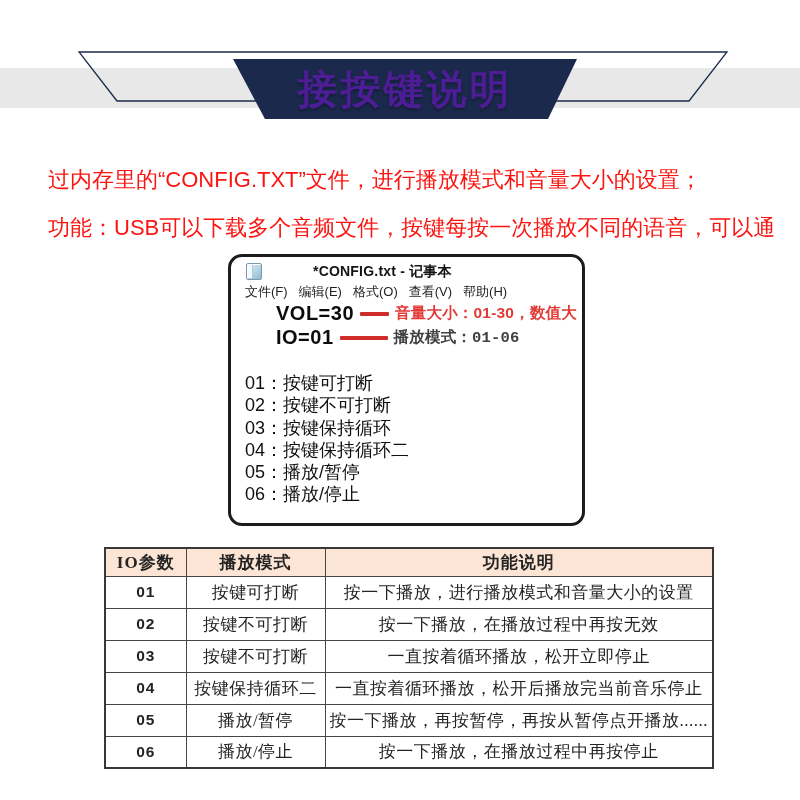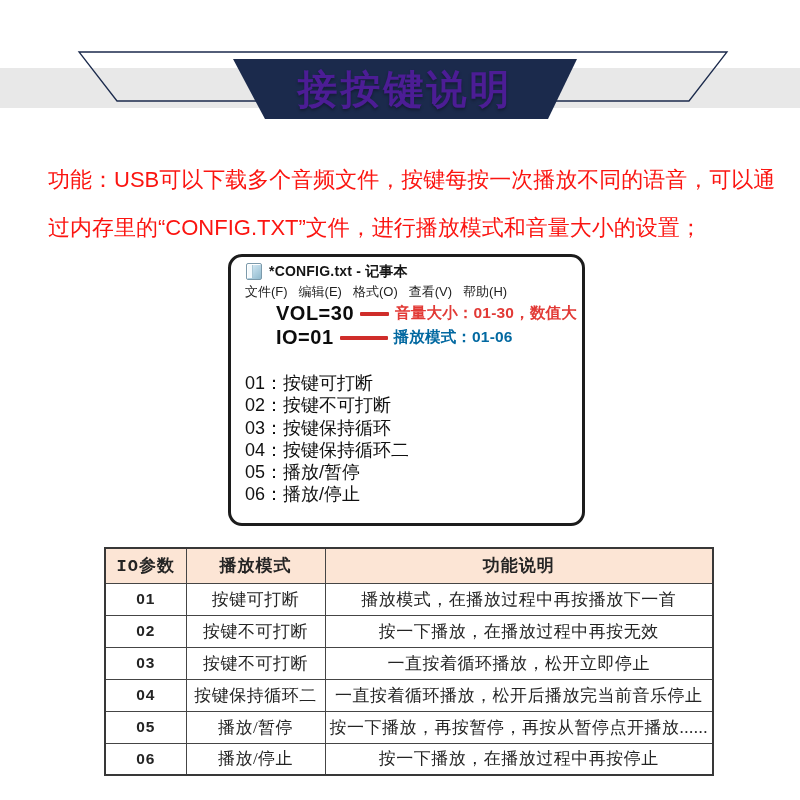--- a/index.html
+++ b/index.html
@@ -20,21 +20,21 @@
   
   .intro { position:absolute; left:48px; top:156px; width:716px; color:#fb1511;
     font-size:22px; line-height:48px; font-weight:500; }
   .intro div { white-space:nowrap; }
   
   .notepad {
     position:absolute; left:228px; top:254px; width:357px; height:272px;
     border:3px solid #1c1c1c; border-radius:14px; background:#ffffff;
     padding:3px 8px 4px 9px; overflow:hidden;
   }
-  .np-title-row { display:flex; align-items:center; height:23px; padding-left:6px; }
+  .np-title-row { display:flex; align-items:center; height:23px; padding-left:6px;gap:44px; }
   .np-icon { width:16px; height:17px; margin-right:7px; position:relative;
     background:linear-gradient(135deg,#eaf5fb 0%,#bcd9e8 45%,#8fb9cd 100%);
     border:1px solid #7c9aab; border-radius:2px; box-shadow:inset 1px 1px 0 #fff; }
   .np-icon::after { content:""; position:absolute; left:1px; top:1px; width:4px; height:13px;
     background:#f4fafd; border-right:1px solid #a9c6d4; }
   .np-title { font-size:14px; font-weight:bold; color:#141414; letter-spacing:0.2px; }
   .np-menu { display:flex; gap:11px; height:18px; align-items:center; padding-left:5px;
     font-size:13px; color:#1f1f1f; font-weight:500; }
   .np-line { display:flex; align-items:center; height:23px; margin-top:1px; padding-left:5px; white-space:nowrap; }
   .np-code { font-size:20px; font-weight:600; color:#0c0c0c; letter-spacing:0.5px;margin-left:31px; }
@@ -46,41 +46,41 @@
     color:#101010; line-height:22.3px; }
   .np-list div { white-space:nowrap; }
   
   .io-table {
     position:absolute; left:104px; top:547px; width:608px;
     border-collapse:collapse; table-layout:fixed; text-align:center;
     font-family:"Liberation Serif","DejaVu Serif",serif; color:#242424;
     border:2px solid #383838;
   }
   .io-table th, .io-table td { border:1.5px solid #454545; }
-  .io-table th { height:35px; font-size:17px; font-weight:bold; letter-spacing:1px;font-family:Liberation Mono, monospace; }
+  .io-table th { height:28px; font-size:17px; font-weight:bold; letter-spacing:1px; }
   .io-table td { height:32px; font-size:17px; letter-spacing:0.5px; }
   .io-table td.num { font-family:"Liberation Sans","DejaVu Sans",sans-serif;
     font-size:15.5px; font-weight:bold; letter-spacing:1px; }
   .col-io { width:81px; } .col-mode { width:139px; } .col-desc { width:388px; }
 </style>
 </head>
 <body>
 
 <div class="page">
 
   <div class="band" style="background-color: rgb(232, 232, 232);"></div>
   <svg class="banner-svg" viewBox="0 0 800 140">
     <polygon points="79,52 727,52 689,101 117,101" fill="none" stroke-width="1.3" stroke="#1b2a4c"></polygon>
     <polygon points="233,59 577,59 548,119 265,119" fill="#1b2a4c"></polygon>
   </svg>
   <div class="banner-title">接按键说明</div>
 
   <div class="intro" style="color: rgb(251, 21, 17);">
+    <div>过内存里的“CONFIG.TXT”文件，进行播放模式和音量大小的设置；</div>
     <div>功能：USB可以下载多个音频文件，按键每按一次播放不同的语音，可以通</div>
-    <div>过内存里的“CONFIG.TXT”文件，进行播放模式和音量大小的设置；</div>
   </div>
 
   <div class="notepad">
     <div class="np-title-row">
       <span class="np-icon"></span>
       <span class="np-title">*CONFIG.txt - 记事本</span>
     </div>
     <div class="np-menu">
       <span>文件(F)</span>
       <span>编辑(E)</span>
@@ -89,21 +89,21 @@
       <span>帮助(H)</span>
     </div>
     <div class="np-line">
       <span class="np-code">VOL=30</span>
       <span class="np-callout callout-vol" style="background-color: rgb(207, 45, 42);"></span>
       <span class="np-note" style="color: rgb(226, 58, 54);">音量大小：01-30，数值大，音量大</span>
     </div>
     <div class="np-line">
       <span class="np-code">IO=01</span>
       <span class="np-callout callout-io" style="background-color: rgb(207, 45, 42);"></span>
-      <span class="np-note" style="color: #0369a1;">播放模式：01-06</span>
+      <span class="np-note" style="color: #404040; font-family: Liberation Mono, monospace;">播放模式：01-06</span>
     </div>
     <div class="np-list">
       <div>01：按键可打断</div>
       <div>02：按键不可打断</div>
       <div>03：按键保持循环</div>
       <div>04：按键保持循环二</div>
       <div>05：播放/暂停</div>
       <div>06：播放/停止</div>
     </div>
   </div>
@@ -118,21 +118,21 @@
       <tr style="background-color: rgb(252, 229, 213);">
         <th>IO参数</th>
         <th>播放模式</th>
         <th>功能说明</th>
       </tr>
     </thead>
     <tbody>
       <tr>
         <td class="num">01</td>
         <td>按键可打断</td>
-        <td>播放模式，在播放过程中再按播放下一首</td>
+        <td>按一下播放，进行播放模式和音量大小的设置</td>
       </tr>
       <tr>
         <td class="num">02</td>
         <td>按键不可打断</td>
         <td>按一下播放，在播放过程中再按无效</td>
       </tr>
       <tr>
         <td class="num">03</td>
         <td>按键不可打断</td>
         <td>一直按着循环播放，松开立即停止</td>

